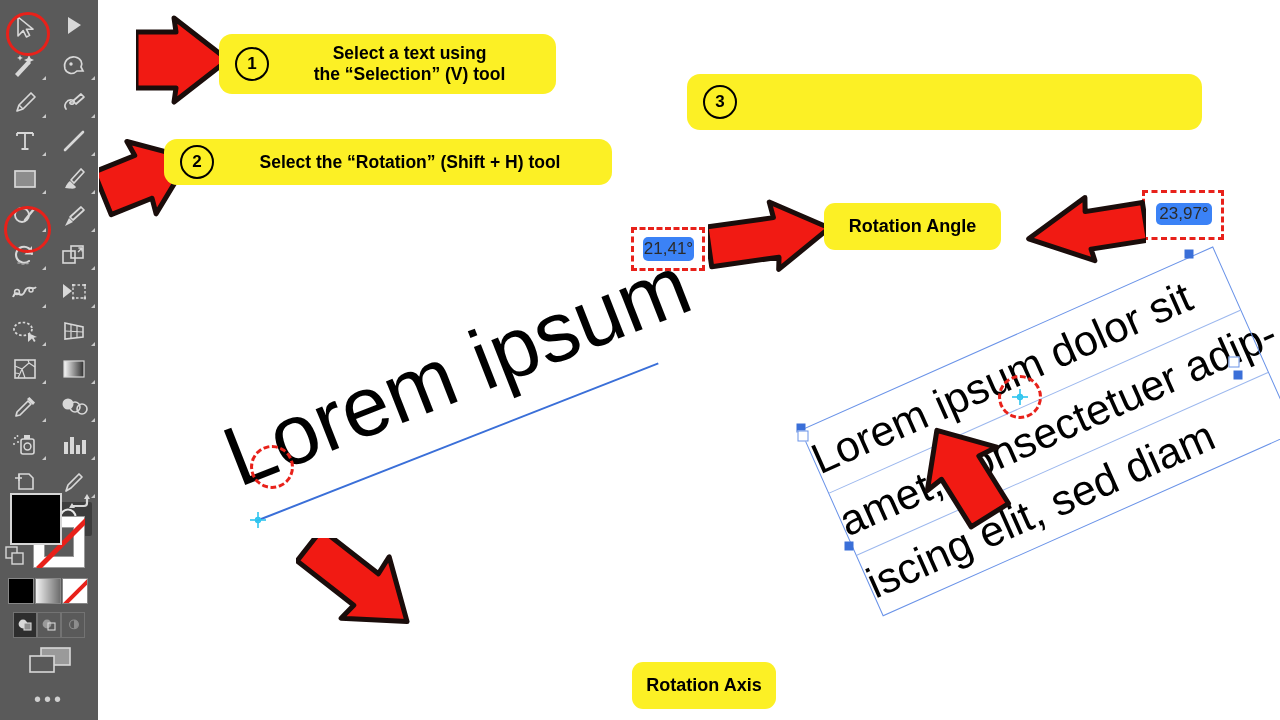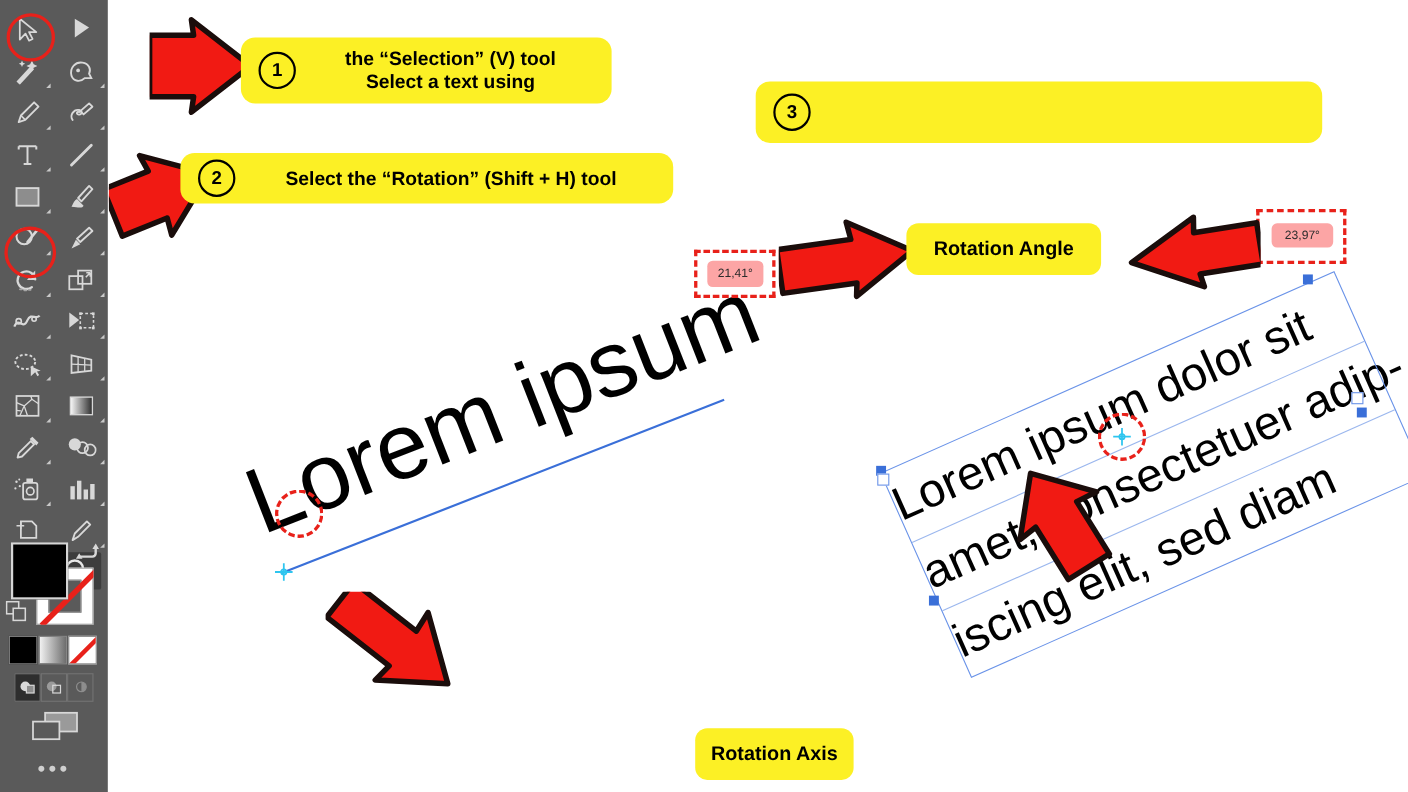--- a/index.html
+++ b/index.html
@@ -164,24 +164,24 @@
 
   
   .angle-wrap { position: absolute; }
   .angle-dashed {
     position: absolute; left: 0; top: 0;
     border: 3px dashed #e8211a;
     box-sizing: border-box;
   }
   .angle-chip {
     position: absolute;
-    background: #fca5a5;
+    background: #3b82f6;
     border-radius: 5px;
     color: #2b2b2b;
-    font-size: 11px;
+    font-size: 17px;
     display: flex; align-items: center; justify-content: center;
   }
   #angle1 { left: 631px; top: 227px; width: 74px; height: 44px; }
   #angle1 .angle-chip { left: 12px; top: 10px; width: 51px; height: 24px; }
   #angle2 { left: 1142px; top: 190px; width: 82px; height: 50px; }
   #angle2 .angle-chip { left: 14px; top: 13px; width: 56px; height: 22px; }
 
   
   .lorem-left {
     position: absolute;
@@ -330,22 +330,22 @@
 
   <svg class="arrow" style="left:912px; top:402px;" width="104" height="136" viewBox="0 0 104 136">
     <g transform="rotate(-122 52 68)">
       <polygon points="0,44 0,88 56,88 54,108 100,66 54,26 56,44" fill="#f11a13" stroke="#1a0d0b" stroke-width="5" stroke-linejoin="round"></polygon>
     </g>
   </svg>
 
   <div class="callout" id="callout1">
     <div class="num">1</div>
     <div class="ctext">
+      <div>Select a text using</div>
       <div>the “Selection” (V) tool</div>
-      <div>Select a text using</div>
     </div>
   </div>
 
   <div class="callout" id="callout2">
     <div class="num">2</div>
     <div class="ctext">Select the “Rotation” (Shift + H) tool</div>
   </div>
 
   <div class="callout" id="callout3">
     <div class="num">3</div>

